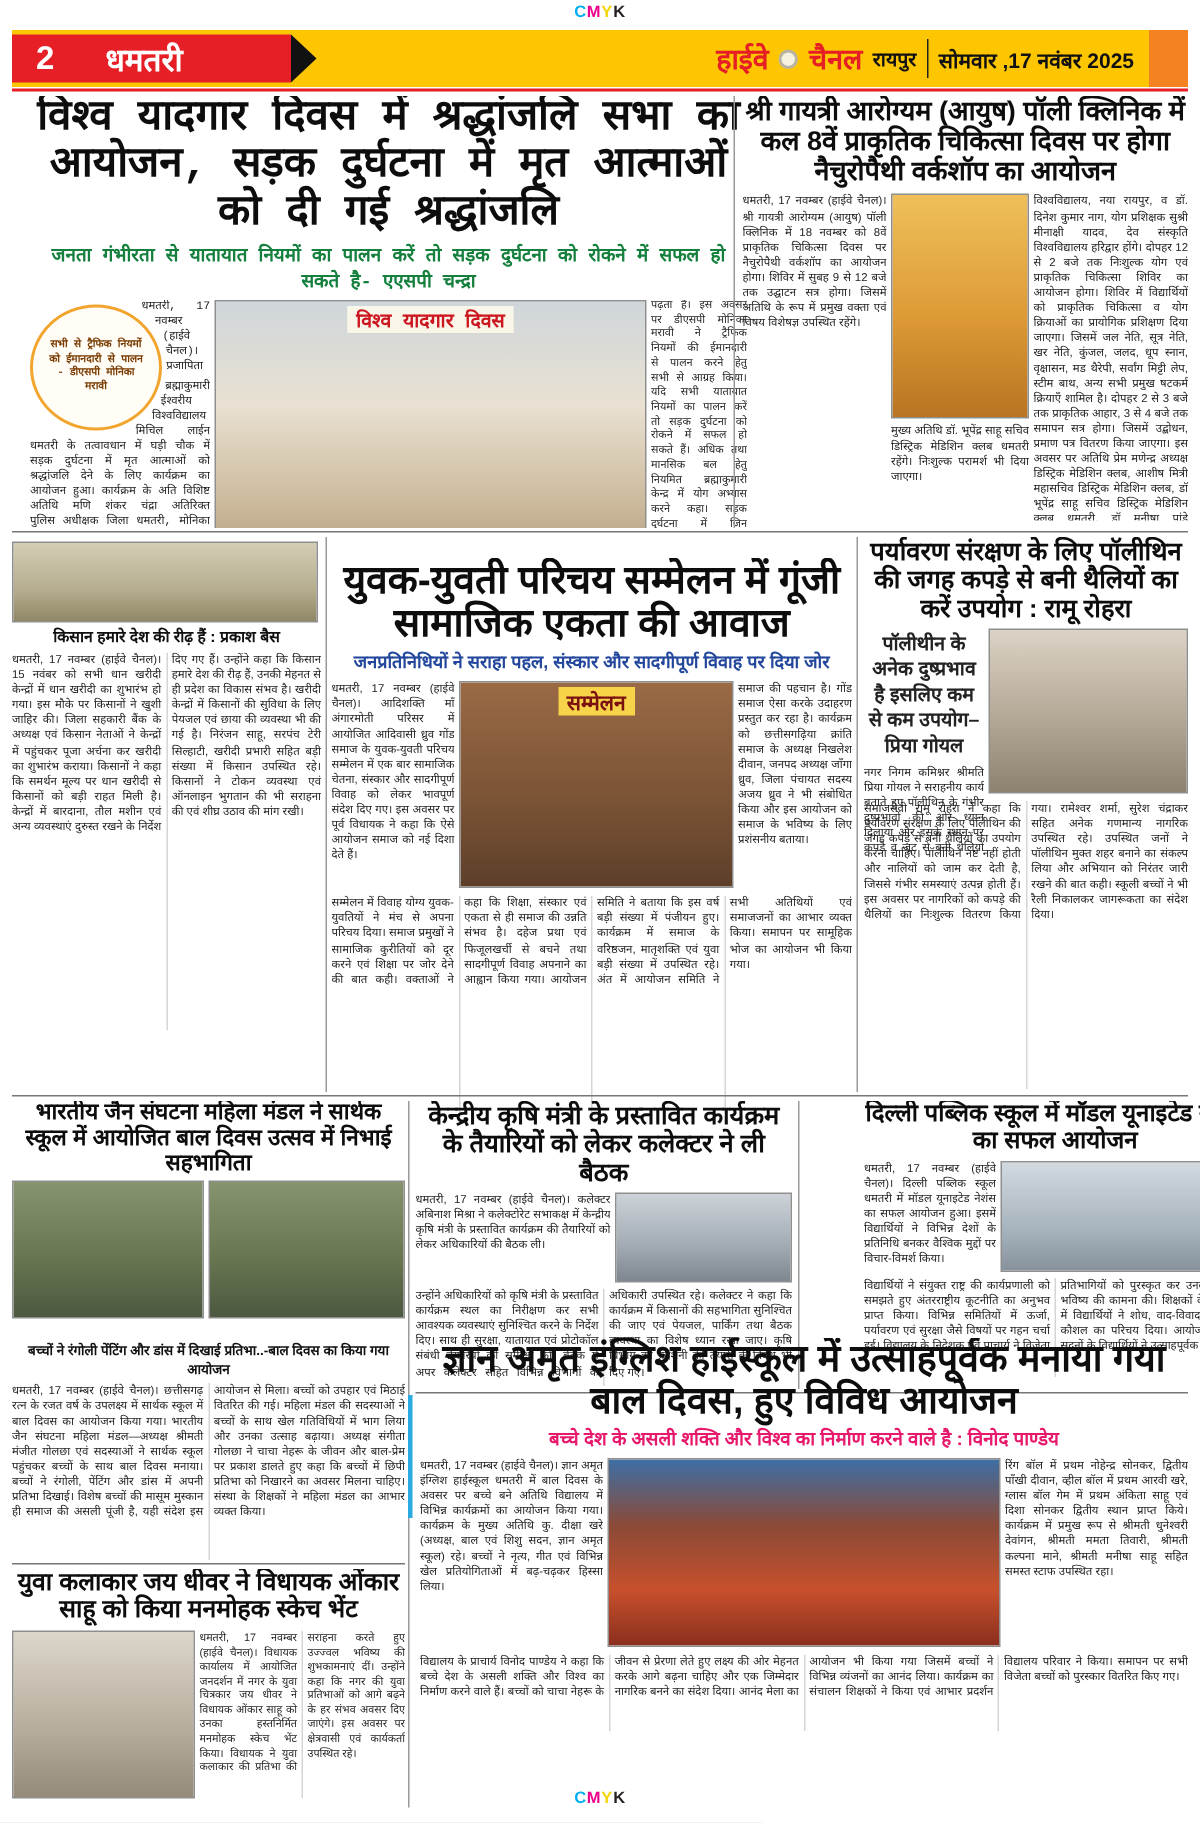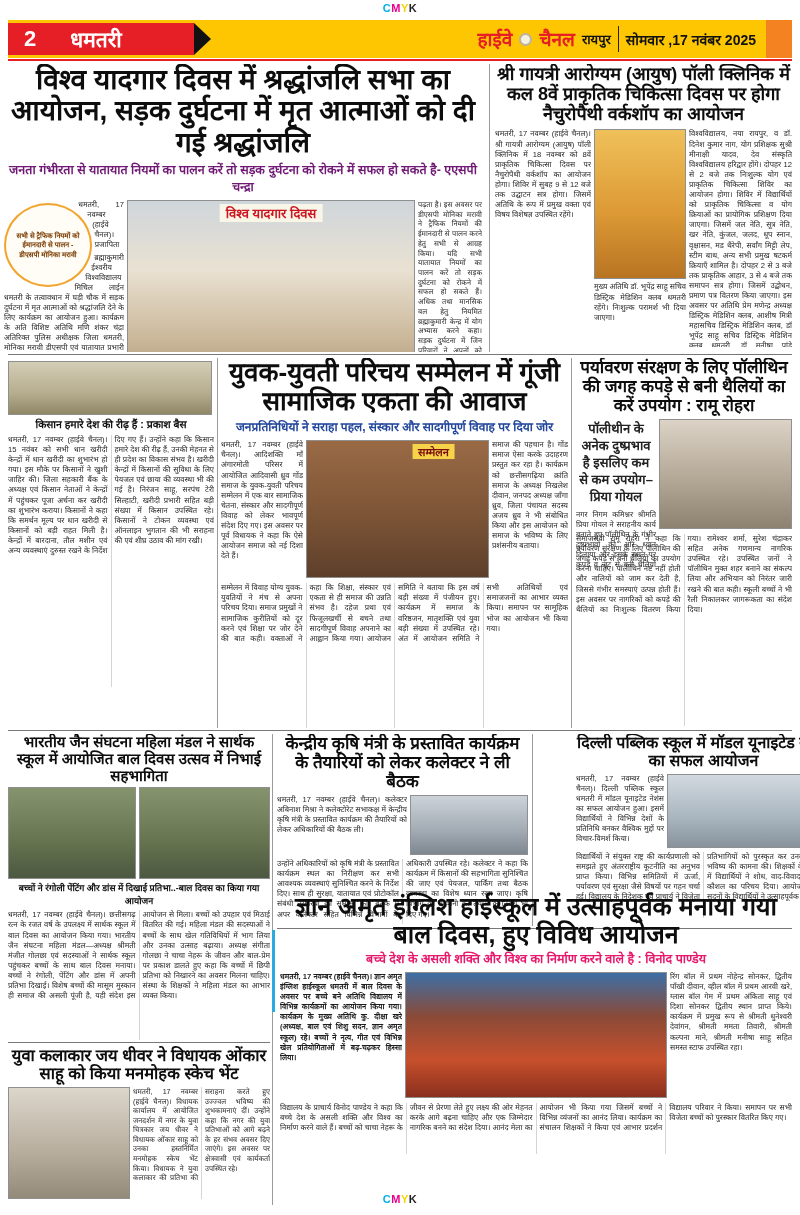--- a/index.html
+++ b/index.html
@@ -79,23 +79,23 @@
       <span class="brand-logo"></span>
       <span class="brand-red">चैनल</span>
       <span class="city">रायपुर</span>
       <span class="mast-vline"></span>
       <span class="mast-date">सोमवार ,17 नवंबर 2025</span>
     </div>
     <div class="mast-orange"></div>
   </div>
   <div class="rule-red"></div>
 
-  <div class="art" style="left:4px; top:64px; width:478px; height:288px;">
+  <div class="art" style="left:20px; top:64px; width:478px; height:288px;font-family:Liberation Mono, monospace;">
     <div class="hl" style="font-size:28px;">विश्व यादगार दिवस में श्रद्धांजलि सभा का आयोजन, सड़क दुर्घटना में मृत आत्माओं को दी गई श्रद्धांजलि</div>
-    <div class="sub" style="font-size:12.5px; margin-top:3px; color:#701a75;">जनता गंभीरता से यातायात नियमों का पालन करें तो सड़क दुर्घटना को रोकने में सफल हो सकते है- एएसपी चन्द्रा</div>
+    <div class="sub" style="font-size:12.5px; margin-top:3px; color:#15803d;">जनता गंभीरता से यातायात नियमों का पालन करें तो सड़क दुर्घटना को रोकने में सफल हो सकते है- एएसपी चन्द्रा</div>
     <div class="row" style="margin-top:5px; height:198px;">
       <div class="body" style="width:120px; height:198px;">
         <span class="inset-circle">सभी से ट्रैफिक नियमों को ईमानदारी से पालन - डीएसपी मोनिका मरावी</span>
         <span>धमतरी, 17 नवम्बर (हाईवे चैनल)। प्रजापिता ब्रह्माकुमारी ईश्वरीय विश्वविद्यालय मिचिल लाईन धमतरी के तत्वावधान में घड़ी चौक में सड़क दुर्घटना में मृत आत्माओं को श्रद्धांजलि देने के लिए कार्यक्रम का आयोजन हुआ। कार्यक्रम के अति विशिष्ट अतिथि मणि शंकर चंद्रा अतिरिक्त पुलिस अधीक्षक जिला धमतरी, मोनिका मरावी डीएसपी एवं यातायात प्रभारी रहीं। ब्रह्माकुमारी वरिष्ठ राजयोग शिक्षिका बहनों ने कार्यक्रम आयोजन का उद्देश्य बताते हुए सड़क सुरक्षा और यातायात नियमों के पालन पर जोर दिया। इस अवसर पर समाजसेवी एवं नागरिकगण बड़ी संख्या में उपस्थित रहे और भावना शांत हुए सामाजिक पारिवारिक।</span>
       </div>
       <div class="photo ph-memorial" style="flex:1; height:198px;">
         <div class="pbanner" style="font-size:13px;">विश्व यादगार दिवस</div>
       </div>
       <div class="body" style="width:64px; height:198px; font-size:7.3px;">पढ़ता है। इस अवसर पर डीएसपी मोनिका मरावी ने ट्रैफिक नियमों की ईमानदारी से पालन करने हेतु सभी से आग्रह किया। यदि सभी यातायात नियमों का पालन करें तो सड़क दुर्घटना को रोकने में सफल हो सकते हैं। अधिक तथा मानसिक बल हेतु नियमित ब्रह्माकुमारी केन्द्र में योग अभ्यास करने कहा। सड़क दुर्घटना में जिन परिवारों ने अपनों को खोया उनके प्रति संवेदना व्यक्त की गई। सभी ने दीप प्रज्वलित कर मृत आत्माओं की शांति हेतु प्रार्थना की एवं संचालन कार्यक्रम में सभी का आभार व्यक्त किया गया।</div>
     </div>
@@ -118,27 +118,27 @@
   <div class="hrule" style="left:8px; top:354px; width:784px;"></div>
 
   <div class="art" style="left:8px; top:358px; width:206px; height:370px;">
     <div class="photo ph-paddy" style="width:204px; height:54px; margin-top:3px;"></div>
     <div class="caption" style="font-size:10.5px; margin-top:2px;">किसान हमारे देश की रीढ़ हैं : प्रकाश बैस</div>
     <div class="body cols2" style="height:252px; margin-top:4px;">धमतरी, 17 नवम्बर (हाईवे चैनल)। 15 नवंबर को सभी धान खरीदी केन्द्रों में धान खरीदी का शुभारंभ हो गया। इस मौके पर किसानों ने खुशी जाहिर की। जिला सहकारी बैंक के अध्यक्ष एवं किसान नेताओं ने केन्द्रों में पहुंचकर पूजा अर्चना कर खरीदी का शुभारंभ कराया। किसानों ने कहा कि समर्थन मूल्य पर धान खरीदी से किसानों को बड़ी राहत मिली है। केन्द्रों में बारदाना, तौल मशीन एवं अन्य व्यवस्थाएं दुरुस्त रखने के निर्देश दिए गए हैं। उन्होंने कहा कि किसान हमारे देश की रीढ़ हैं, उनकी मेहनत से ही प्रदेश का विकास संभव है। खरीदी केन्द्रों में किसानों की सुविधा के लिए पेयजल एवं छाया की व्यवस्था भी की गई है। निरंजन साहू, सरपंच टेरी सिल्हाटी, खरीदी प्रभारी सहित बड़ी संख्या में किसान उपस्थित रहे। किसानों ने टोकन व्यवस्था एवं ऑनलाइन भुगतान की भी सराहना की एवं शीघ्र उठाव की मांग रखी।</div>
   </div>
 
   <div class="vrule" style="left:217px; top:358px; height:370px;"></div>
 
-  <div class="art" style="left:221px; top:358px; width:347px; height:370px;">
+  <div class="art" style="left:221px; top:372px; width:347px; height:370px;">
     <div class="hl" style="font-size:26px;">युवक-युवती परिचय सम्मेलन में गूंजी सामाजिक एकता की आवाज</div>
     <div class="sub" style="font-size:12px; color:#23479c; margin-top:2px;">जनप्रतिनिधियों ने सराहा पहल, संस्कार और सादगीपूर्ण विवाह पर दिया जोर</div>
     <div class="row" style="margin-top:5px; height:138px;">
       <div class="body" style="width:82px; height:138px;">धमतरी, 17 नवम्बर (हाईवे चैनल)। आदिशक्ति माँ अंगारमोती परिसर में आयोजित आदिवासी ध्रुव गोंड समाज के युवक-युवती परिचय सम्मेलन में एक बार सामाजिक चेतना, संस्कार और सादगीपूर्ण विवाह को लेकर भावपूर्ण संदेश दिए गए। इस अवसर पर पूर्व विधायक ने कहा कि ऐसे आयोजन समाज को नई दिशा देते हैं।</div>
       <div class="photo ph-yuvak" style="flex:1; height:138px;">
-        <div class="pbanner pbanner-yellow" style="font-size:11px;margin-left:36px;">सम्मेलन</div>
+        <div class="pbanner pbanner-yellow" style="font-size:14px;">सम्मेलन</div>
       </div>
       <div class="body" style="width:76px; height:138px;">समाज की पहचान है। गोंड समाज ऐसा करके उदाहरण प्रस्तुत कर रहा है। कार्यक्रम को छत्तीसगढ़िया क्रांति समाज के अध्यक्ष निखलेश दीवान, जनपद अध्यक्ष जाँगा ध्रुव, जिला पंचायत सदस्य अजय ध्रुव ने भी संबोधित किया और इस आयोजन को समाज के भविष्य के लिए प्रशंसनीय बताया।</div>
     </div>
     <div class="body cols4" style="height:148px; margin-top:5px;">सम्मेलन में विवाह योग्य युवक-युवतियों ने मंच से अपना परिचय दिया। समाज प्रमुखों ने सामाजिक कुरीतियों को दूर करने एवं शिक्षा पर जोर देने की बात कही। वक्ताओं ने कहा कि शिक्षा, संस्कार एवं एकता से ही समाज की उन्नति संभव है। दहेज प्रथा एवं फिजूलखर्ची से बचने तथा सादगीपूर्ण विवाह अपनाने का आह्वान किया गया। आयोजन समिति ने बताया कि इस वर्ष बड़ी संख्या में पंजीयन हुए। कार्यक्रम में समाज के वरिष्ठजन, मातृशक्ति एवं युवा बड़ी संख्या में उपस्थित रहे। अंत में आयोजन समिति ने सभी अतिथियों एवं समाजजनों का आभार व्यक्त किया। समापन पर सामूहिक भोज का आयोजन भी किया गया।</div>
   </div>
 
   <div class="vrule" style="left:571px; top:358px; height:370px;"></div>
 
   <div class="art" style="left:576px; top:358px; width:216px; height:370px;">
     <div class="hl" style="font-size:17px;">पर्यावरण संरक्षण के लिए पॉलीथिन की जगह कपड़े से बनी थैलियों का करें उपयोग : रामू रोहरा</div>
@@ -153,21 +153,21 @@
   </div>
 
   <div class="hrule" style="left:8px; top:730px; width:784px;"></div>
 
   <div class="art" style="left:8px; top:734px; width:262px; height:306px;">
     <div class="hl" style="font-size:15px;">भारतीय जैन संघटना महिला मंडल ने सार्थक स्कूल में आयोजित बाल दिवस उत्सव में निभाई सहभागिता</div>
     <div class="row" style="margin-top:3px;">
       <div class="photo ph-jain" style="width:128px; height:92px;"></div>
       <div class="photo ph-jain" style="flex:1; height:92px;"></div>
     </div>
-    <div class="caption" style="font-size:9px; margin-top:2px;">बच्चों ने रंगोली पेंटिंग और डांस में दिखाई प्रतिभा..-बाल दिवस का किया गया आयोजन</div>
+    <div class="caption" style="font-size:9px; margin-top:14px;">बच्चों ने रंगोली पेंटिंग और डांस में दिखाई प्रतिभा..-बाल दिवस का किया गया आयोजन</div>
     <div class="body cols2" style="height:162px; margin-top:3px;">धमतरी, 17 नवम्बर (हाईवे चैनल)। छत्तीसगढ़ रत्न के रजत वर्ष के उपलक्ष्य में सार्थक स्कूल में बाल दिवस का आयोजन किया गया। भारतीय जैन संघटना महिला मंडल—अध्यक्ष श्रीमती मंजीत गोलछा एवं सदस्याओं ने सार्थक स्कूल पहुंचकर बच्चों के साथ बाल दिवस मनाया। बच्चों ने रंगोली, पेंटिंग और डांस में अपनी प्रतिभा दिखाई। विशेष बच्चों की मासूम मुस्कान ही समाज की असली पूंजी है, यही संदेश इस आयोजन से मिला। बच्चों को उपहार एवं मिठाई वितरित की गई। महिला मंडल की सदस्याओं ने बच्चों के साथ खेल गतिविधियों में भाग लिया और उनका उत्साह बढ़ाया। अध्यक्ष संगीता गोलछा ने चाचा नेहरू के जीवन और बाल-प्रेम पर प्रकाश डालते हुए कहा कि बच्चों में छिपी प्रतिभा को निखारने का अवसर मिलना चाहिए। संस्था के शिक्षकों ने महिला मंडल का आभार व्यक्त किया।</div>
   </div>
 
   <div class="vrule" style="left:272px; top:734px; height:471px;"></div>
 
   <div class="art" style="left:277px; top:734px; width:251px; height:190px;">
     <div class="hl" style="font-size:17px;">केन्द्रीय कृषि मंत्री के प्रस्तावित कार्यक्रम के तैयारियों को लेकर कलेक्टर ने ली बैठक</div>
     <div class="row" style="margin-top:4px; height:60px;">
       <div class="body" style="flex:1; height:60px;">धमतरी, 17 नवम्बर (हाईवे चैनल)। कलेक्टर अबिनाश मिश्रा ने कलेक्टोरेट सभाकक्ष में केन्द्रीय कृषि मंत्री के प्रस्तावित कार्यक्रम की तैयारियों को लेकर अधिकारियों की बैठक ली।</div>
       <div class="photo ph-agri" style="width:118px; height:60px;"></div>
@@ -186,21 +186,21 @@
     <div class="body cols2" style="height:66px; margin-top:4px;">विद्यार्थियों ने संयुक्त राष्ट्र की कार्यप्रणाली को समझते हुए अंतरराष्ट्रीय कूटनीति का अनुभव प्राप्त किया। विभिन्न समितियों में ऊर्जा, पर्यावरण एवं सुरक्षा जैसे विषयों पर गहन चर्चा हुई। विद्यालय के निदेशक एवं प्राचार्य ने विजेता प्रतिभागियों को पुरस्कृत कर उनके उज्ज्वल भविष्य की कामना की। शिक्षकों के मार्गदर्शन में विद्यार्थियों ने शोध, वाद-विवाद एवं नेतृत्व कौशल का परिचय दिया। आयोजन में सभी सदनों के विद्यार्थियों ने उत्साहपूर्वक भाग लिया।</div>
   </div>
 
   <div class="hrule" style="left:277px; top:928px; width:515px;"></div>
   <div class="blue-bar"></div>
 
   <div class="art" style="left:280px; top:892px; width:512px; height:262px;">
     <div class="hl" style="font-size:25px;">ज्ञान अमृत इंग्लिश हाईस्कूल में उत्साहपूर्वक मनाया गया बाल दिवस, हुए विविध आयोजन</div>
     <div class="sub" style="font-size:12.5px; color:#e8196d; margin-top:2px;">बच्चे देश के असली शक्ति और विश्व का निर्माण करने वाले है : विनोद पाण्डेय</div>
     <div class="row" style="margin-top:5px; height:126px;">
-      <div class="body" style="width:122px; height:126px;font-weight:bold;">धमतरी, 17 नवम्बर (हाईवे चैनल)। ज्ञान अमृत इंग्लिश हाईस्कूल धमतरी में बाल दिवस के अवसर पर बच्चे बने अतिथि विद्यालय में विभिन्न कार्यक्रमों का आयोजन किया गया। कार्यक्रम के मुख्य अतिथि कु. दीक्षा खरे (अध्यक्ष, बाल एवं शिशु सदन, ज्ञान अमृत स्कूल) रहे। बच्चों ने नृत्य, गीत एवं विभिन्न खेल प्रतियोगिताओं में बढ़-चढ़कर हिस्सा लिया।</div>
+      <div class="body" style="width:122px; height:126px;">धमतरी, 17 नवम्बर (हाईवे चैनल)। ज्ञान अमृत इंग्लिश हाईस्कूल धमतरी में बाल दिवस के अवसर पर बच्चे बने अतिथि विद्यालय में विभिन्न कार्यक्रमों का आयोजन किया गया। कार्यक्रम के मुख्य अतिथि कु. दीक्षा खरे (अध्यक्ष, बाल एवं शिशु सदन, ज्ञान अमृत स्कूल) रहे। बच्चों ने नृत्य, गीत एवं विभिन्न खेल प्रतियोगिताओं में बढ़-चढ़कर हिस्सा लिया।</div>
       <div class="photo ph-bal" style="flex:1; height:126px;"></div>
       <div class="body" style="width:122px; height:126px;">रिंग बॉल में प्रथम नोहेन्द्र सोनकर, द्वितीय पॉंखी दीवान, व्हील बॉल में प्रथम आरवी खरे, ग्लास बॉल गेम में प्रथम अंकिता साहू एवं दिशा सोनकर द्वितीय स्थान प्राप्त किये। कार्यक्रम में प्रमुख रूप से श्रीमती धुनेश्वरी देवांगन, श्रीमती ममता तिवारी, श्रीमती कल्पना माने, श्रीमती मनीषा साहू सहित समस्त स्टाफ उपस्थित रहा।</div>
     </div>
     <div class="body cols4" style="height:56px; margin-top:5px;">विद्यालय के प्राचार्य विनोद पाण्डेय ने कहा कि बच्चे देश के असली शक्ति और विश्व का निर्माण करने वाले हैं। बच्चों को चाचा नेहरू के जीवन से प्रेरणा लेते हुए लक्ष्य की ओर मेहनत करके आगे बढ़ना चाहिए और एक जिम्मेदार नागरिक बनने का संदेश दिया। आनंद मेला का आयोजन भी किया गया जिसमें बच्चों ने विभिन्न व्यंजनों का आनंद लिया। कार्यक्रम का संचालन शिक्षकों ने किया एवं आभार प्रदर्शन विद्यालय परिवार ने किया। समापन पर सभी विजेता बच्चों को पुरस्कार वितरित किए गए।</div>
   </div>
 
   <div class="hrule" style="left:8px; top:1042px; width:262px;"></div>
 
   <div class="art" style="left:8px; top:1046px; width:262px; height:158px;">
     <div class="hl" style="font-size:16.5px;">युवा कलाकार जय धीवर ने विधायक ओंकार साहू को किया मनमोहक स्केच भेंट</div>

